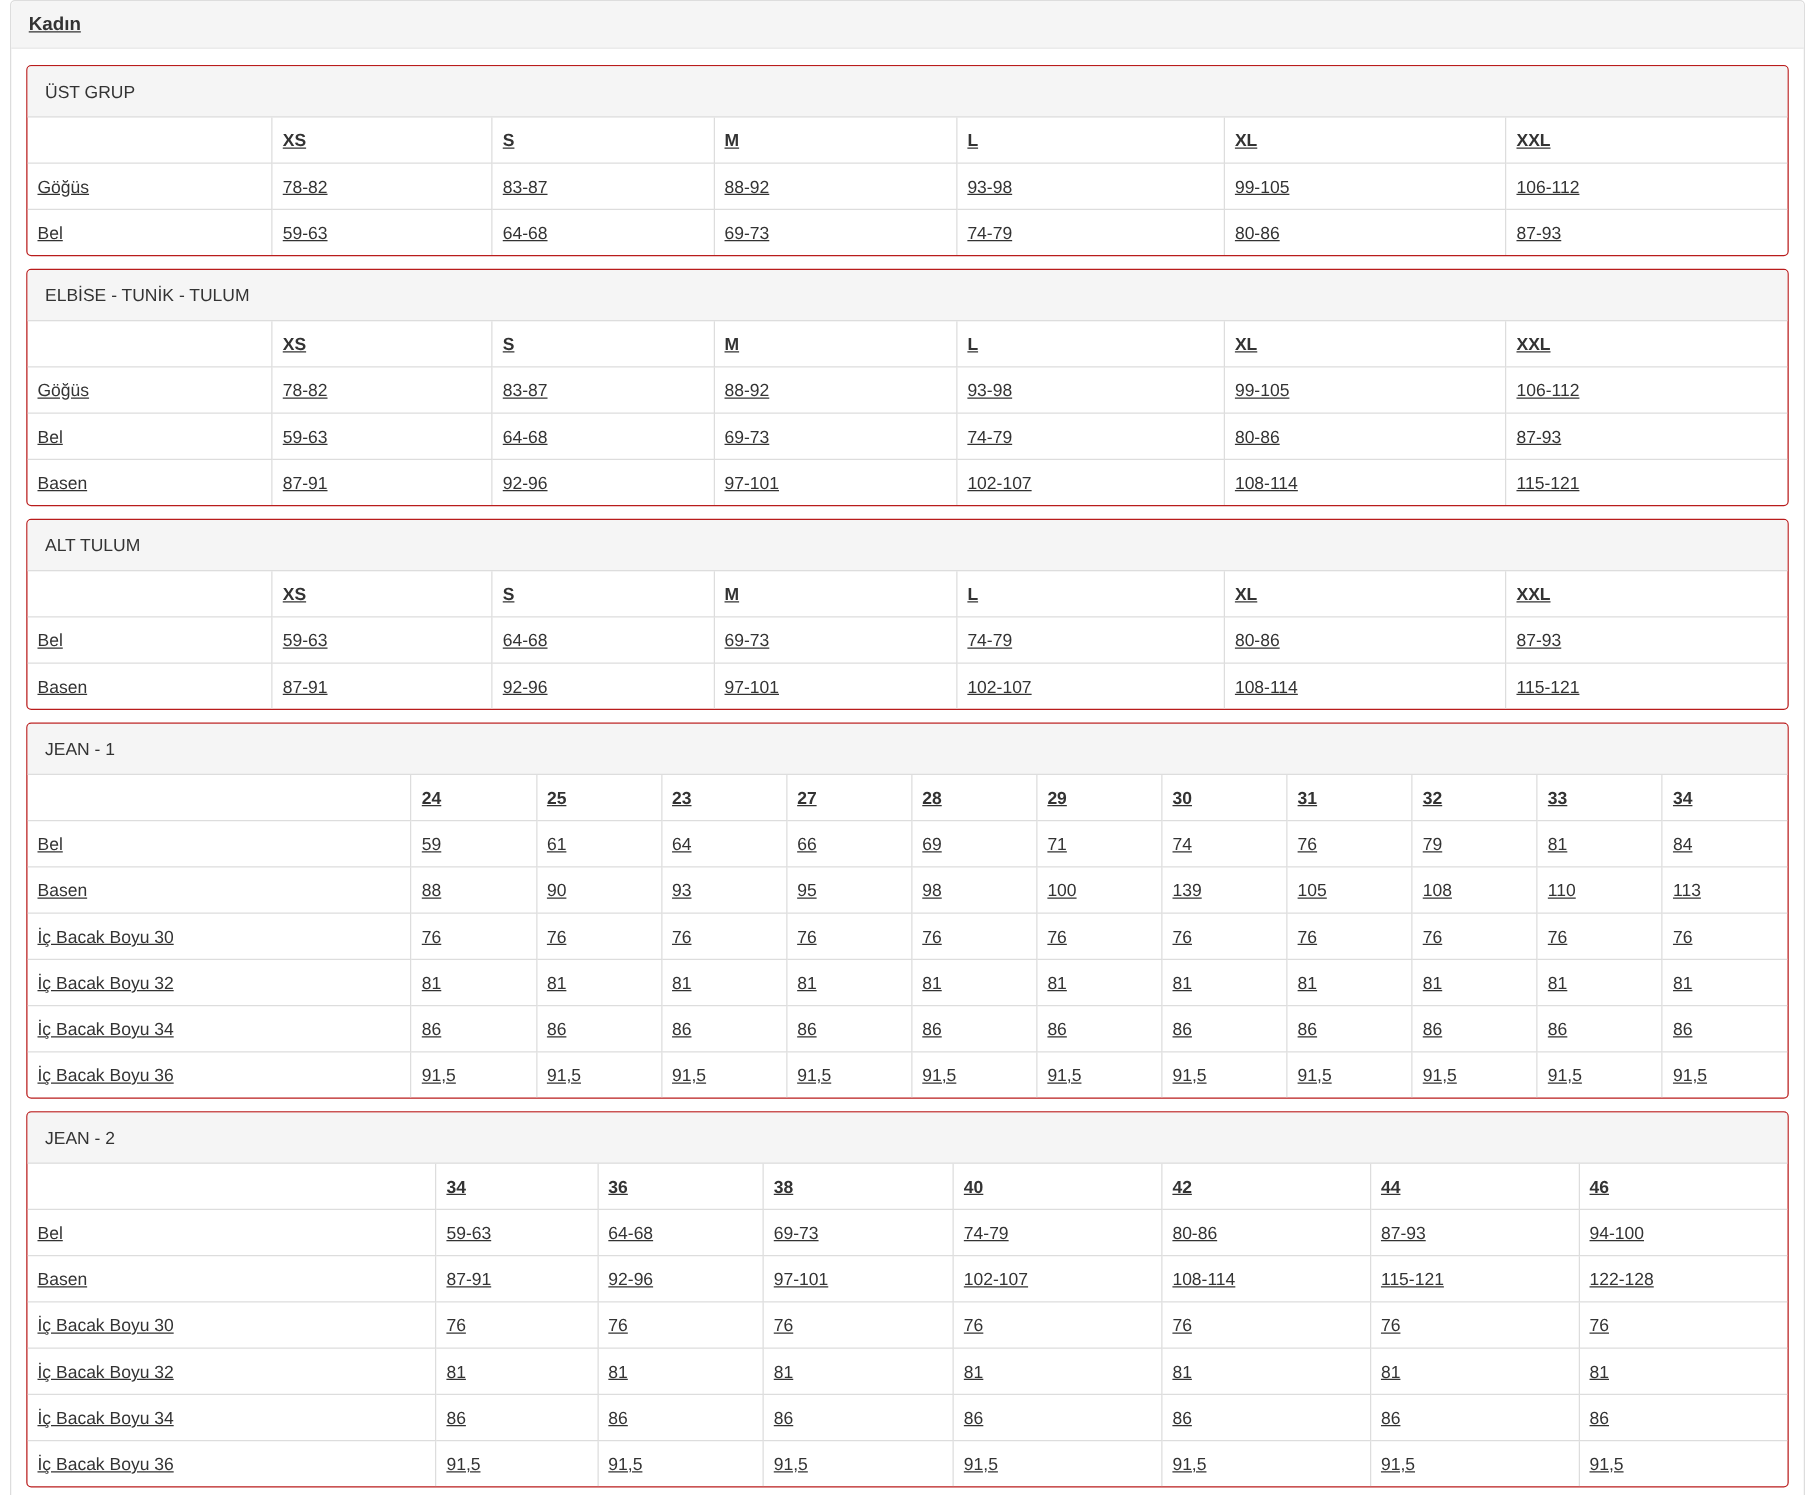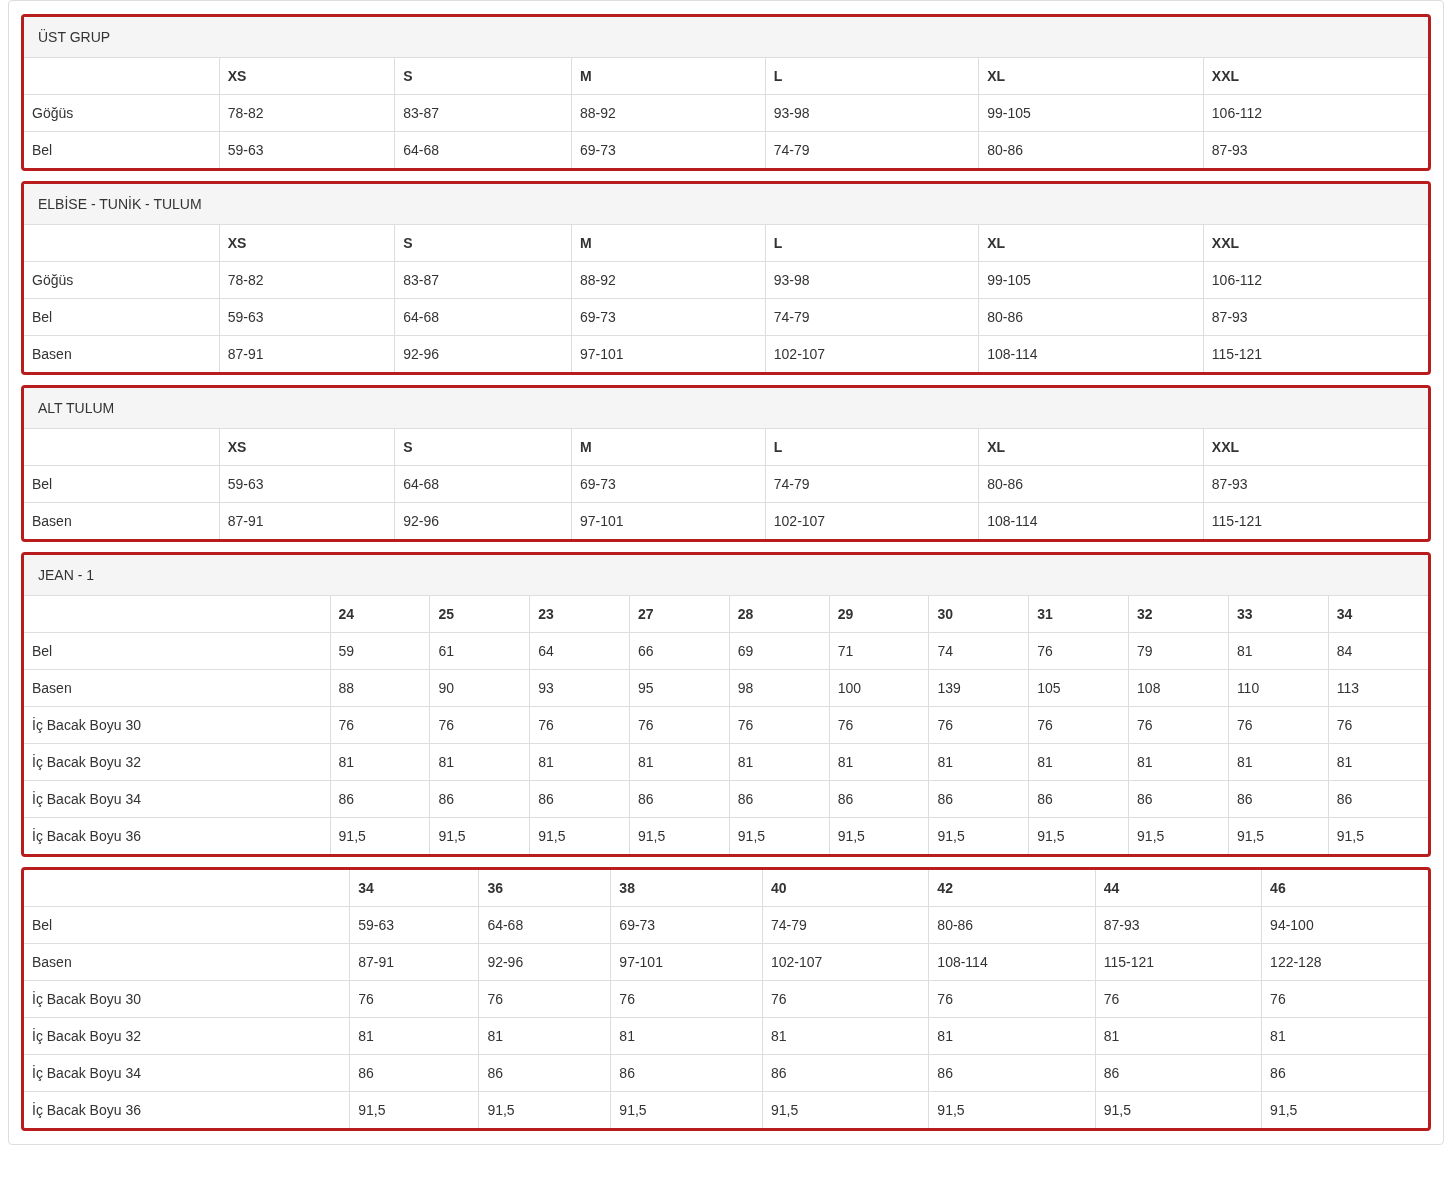--- a/index.html
+++ b/index.html
@@ -24,39 +24,40 @@
   }
   .page-title {
     font-weight: bold;
     font-size: 15px;
     color: #333333;
     text-decoration: underline;
     cursor: pointer;
   }
   .page-body { padding: 13px 12px 13px 12px; }
   .panel {
-    border: 3px solid #b91c1c;
+    border: 1px solid #b91c1c;
     border-radius: 4px;
     overflow: hidden;
     margin-bottom: 10px;
     background: #ffffff;
   }
   .panel:last-child { margin-bottom: 0; }
   .panel-heading {
     background: #f5f5f5;
     padding: 10px 14px;
     border-bottom: 1px solid #dddddd;
     font-size: 14px;
     line-height: 20px;
     color: #333333;
   }
   table.tbl {
     width: 100%;
     border-collapse: collapse;
     table-layout: fixed;
+    text-decoration: underline;
   }
   .tbl th, .tbl td {
     border: 1px solid #dddddd;
     padding: 8px 8px;
     font-size: 14px;
     line-height: 20px;
     text-align: left;
     font-weight: normal;
     color: #333333;
     overflow: hidden;
@@ -82,20 +83,23 @@
   
   .cols-7 thead th:nth-child(1) { width: 23.2%; }
   .cols-7 thead th:nth-child(2) { width: 9.2%; }
   .cols-7 thead th:nth-child(3) { width: 9.4%; }
   .cols-7 thead th:nth-child(4) { width: 10.8%; }
 </style>
 </head>
 <body>
 
 <div class="page">
+  <div class="page-header">
+    <span class="page-title">Kadın</span>
+  </div>
   <div class="page-body">
     <div id="panels">
   <section class="panel">
     <div class="panel-heading">ÜST GRUP</div>
     <table class="tbl cols-6">
       <thead>
         <tr>
           <th class="corner"></th>
         <th>XS</th>
                 <th>S</th>
@@ -313,20 +317,21 @@
                 <td>91,5</td>
                 <td>91,5</td>
                 <td>91,5</td>
                 <td>91,5</td>
               </tr>
             </tbody>
     </table>
   </section>
 
   <section class="panel">
+    <div class="panel-heading">JEAN - 2</div>
     <table class="tbl cols-7">
       <thead>
         <tr>
           <th class="corner"></th>
         <th>34</th>
                 <th>36</th>
                 <th>38</th>
                 <th>40</th>
                 <th>42</th>
                 <th>44</th>

